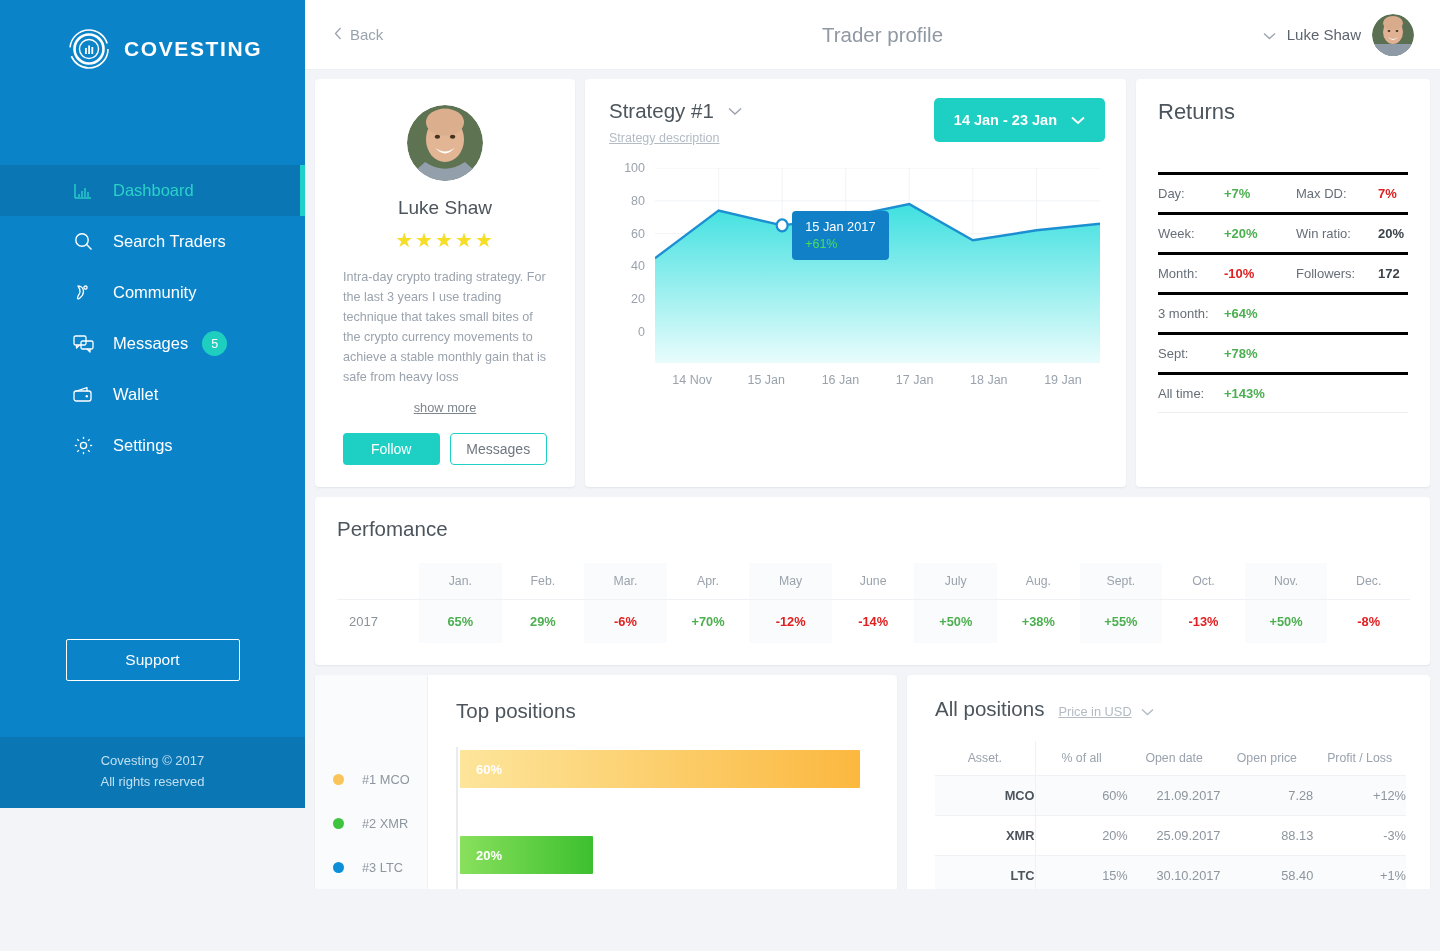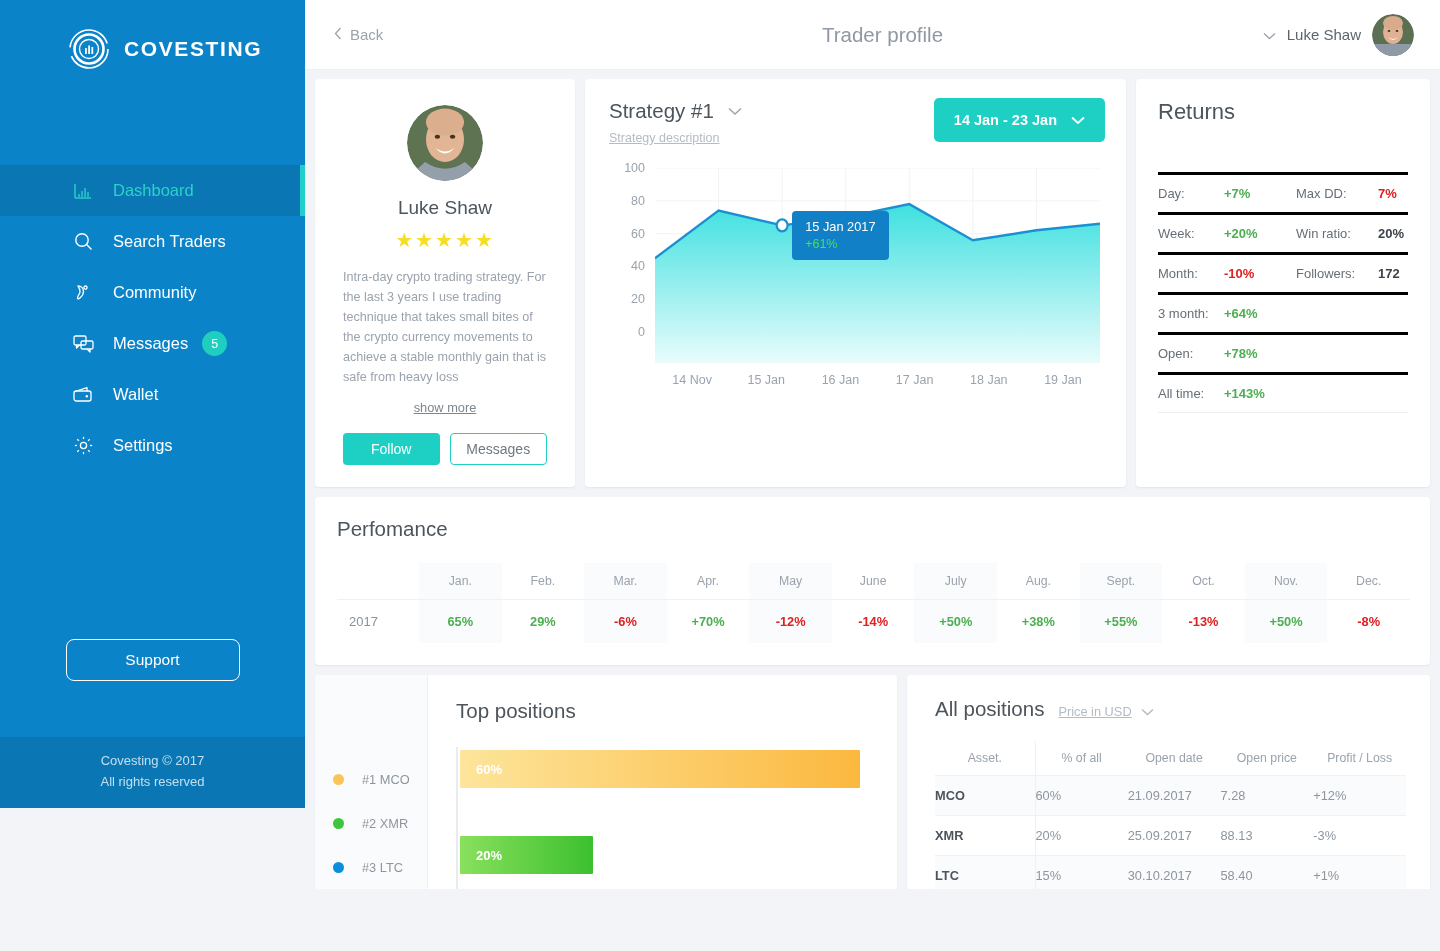--- a/index.html
+++ b/index.html
@@ -34,21 +34,21 @@
     content: ""; position: absolute; right: 0; top: 0; bottom: 0; width: 5px; background: #1ecfcb;
   }
   .badge {
     margin-left: 14px; width: 25px; height: 25px; border-radius: 50%;
     background: #1ecfc0; color: #fff; font-size: 12.5px;
     display: flex; align-items: center; justify-content: center;
   }
 
   .support-wrap { margin-top: auto; padding: 0 0 56px 0; display: flex; justify-content: center; }
   .support-btn {
-    width: 174px; height: 42px; border: 1.5px solid #fff; border-radius: 8px;
+    width: 174px; height: 42px; border: 1.5px solid #fff; border-radius: 2px;
     color: #fff; font-size: 15.5px; background: transparent; cursor: pointer;
     font-family: inherit;
   }
   .foot {
     background: #0a76b4; color: #bfe0f2; font-size: 13px; line-height: 21px;
     text-align: center; padding: 13px 0 16px; 
   }
 
   
   .main { flex: 1; height: 889px; background: #f2f4f7; position: relative; overflow: hidden; }
@@ -146,21 +146,21 @@
   .bar { height: 38px; display: flex; align-items: center; border-radius: 1px; }
   .bar span { color: #fff; font-size: 13px; font-weight: 700; margin-left: 16px; }
   .bar-gap { height: 42px; }
 
   .allcard { flex: 1; height: 290px; padding: 22px 24px 0 28px; }
   .all-head { display: flex; align-items: baseline; gap: 14px; }
   .all-title { font-size: 20.5px; color: #4c545c; }
   .price-sel { font-size: 12.8px; color: #b3bbc4; text-decoration: underline; display: flex; align-items: center; gap: 9px; cursor: pointer; }
   .all-table { width: 100%; border-collapse: collapse; margin-top: 20px; table-layout: fixed; }
   .all-table th { font-size: 12.3px; color: #9aa3ad; font-weight: 400; padding: 10px 0; text-align: center; }
-  .all-table td { font-size: 12.8px; text-align: left; padding: 12px 0; color: #8d959e; border-top: 1px solid #eff1f4; }
+  .all-table td { font-size: 12.8px; text-align: right; padding: 12px 0; color: #8d959e; border-top: 1px solid #eff1f4; }
   .all-table td.asset { color: #4c545c; font-weight: 700; }
   .all-table tr.alt td { background: #fafbfc; }
   .all-table th.asset-h, .all-table td.asset { border-right: 1px solid #eff1f4; }
 </style>
 </head>
 <body>
 
 <div id="app">
 
   <aside class="sidebar">
@@ -436,21 +436,21 @@
                   <td class="ret-k2">Followers:</td>
                   <td class="ret-v2 ">172</td>
                 </tr>
                 <tr>
                   <td class="ret-k">3 month:</td>
                   <td class="ret-v pos">+64%</td>
                   <td class="ret-k2"></td>
                   <td class="ret-v2 "></td>
                 </tr>
                 <tr>
-                  <td class="ret-k">Open:</td>
+                  <td class="ret-k">Sept:</td>
                   <td class="ret-v pos">+78%</td>
                   <td class="ret-k2"></td>
                   <td class="ret-v2 "></td>
                 </tr>
                 <tr>
                   <td class="ret-k">All time:</td>
                   <td class="ret-v pos">+143%</td>
                   <td class="ret-k2"></td>
                   <td class="ret-v2 "></td>
                 </tr>

